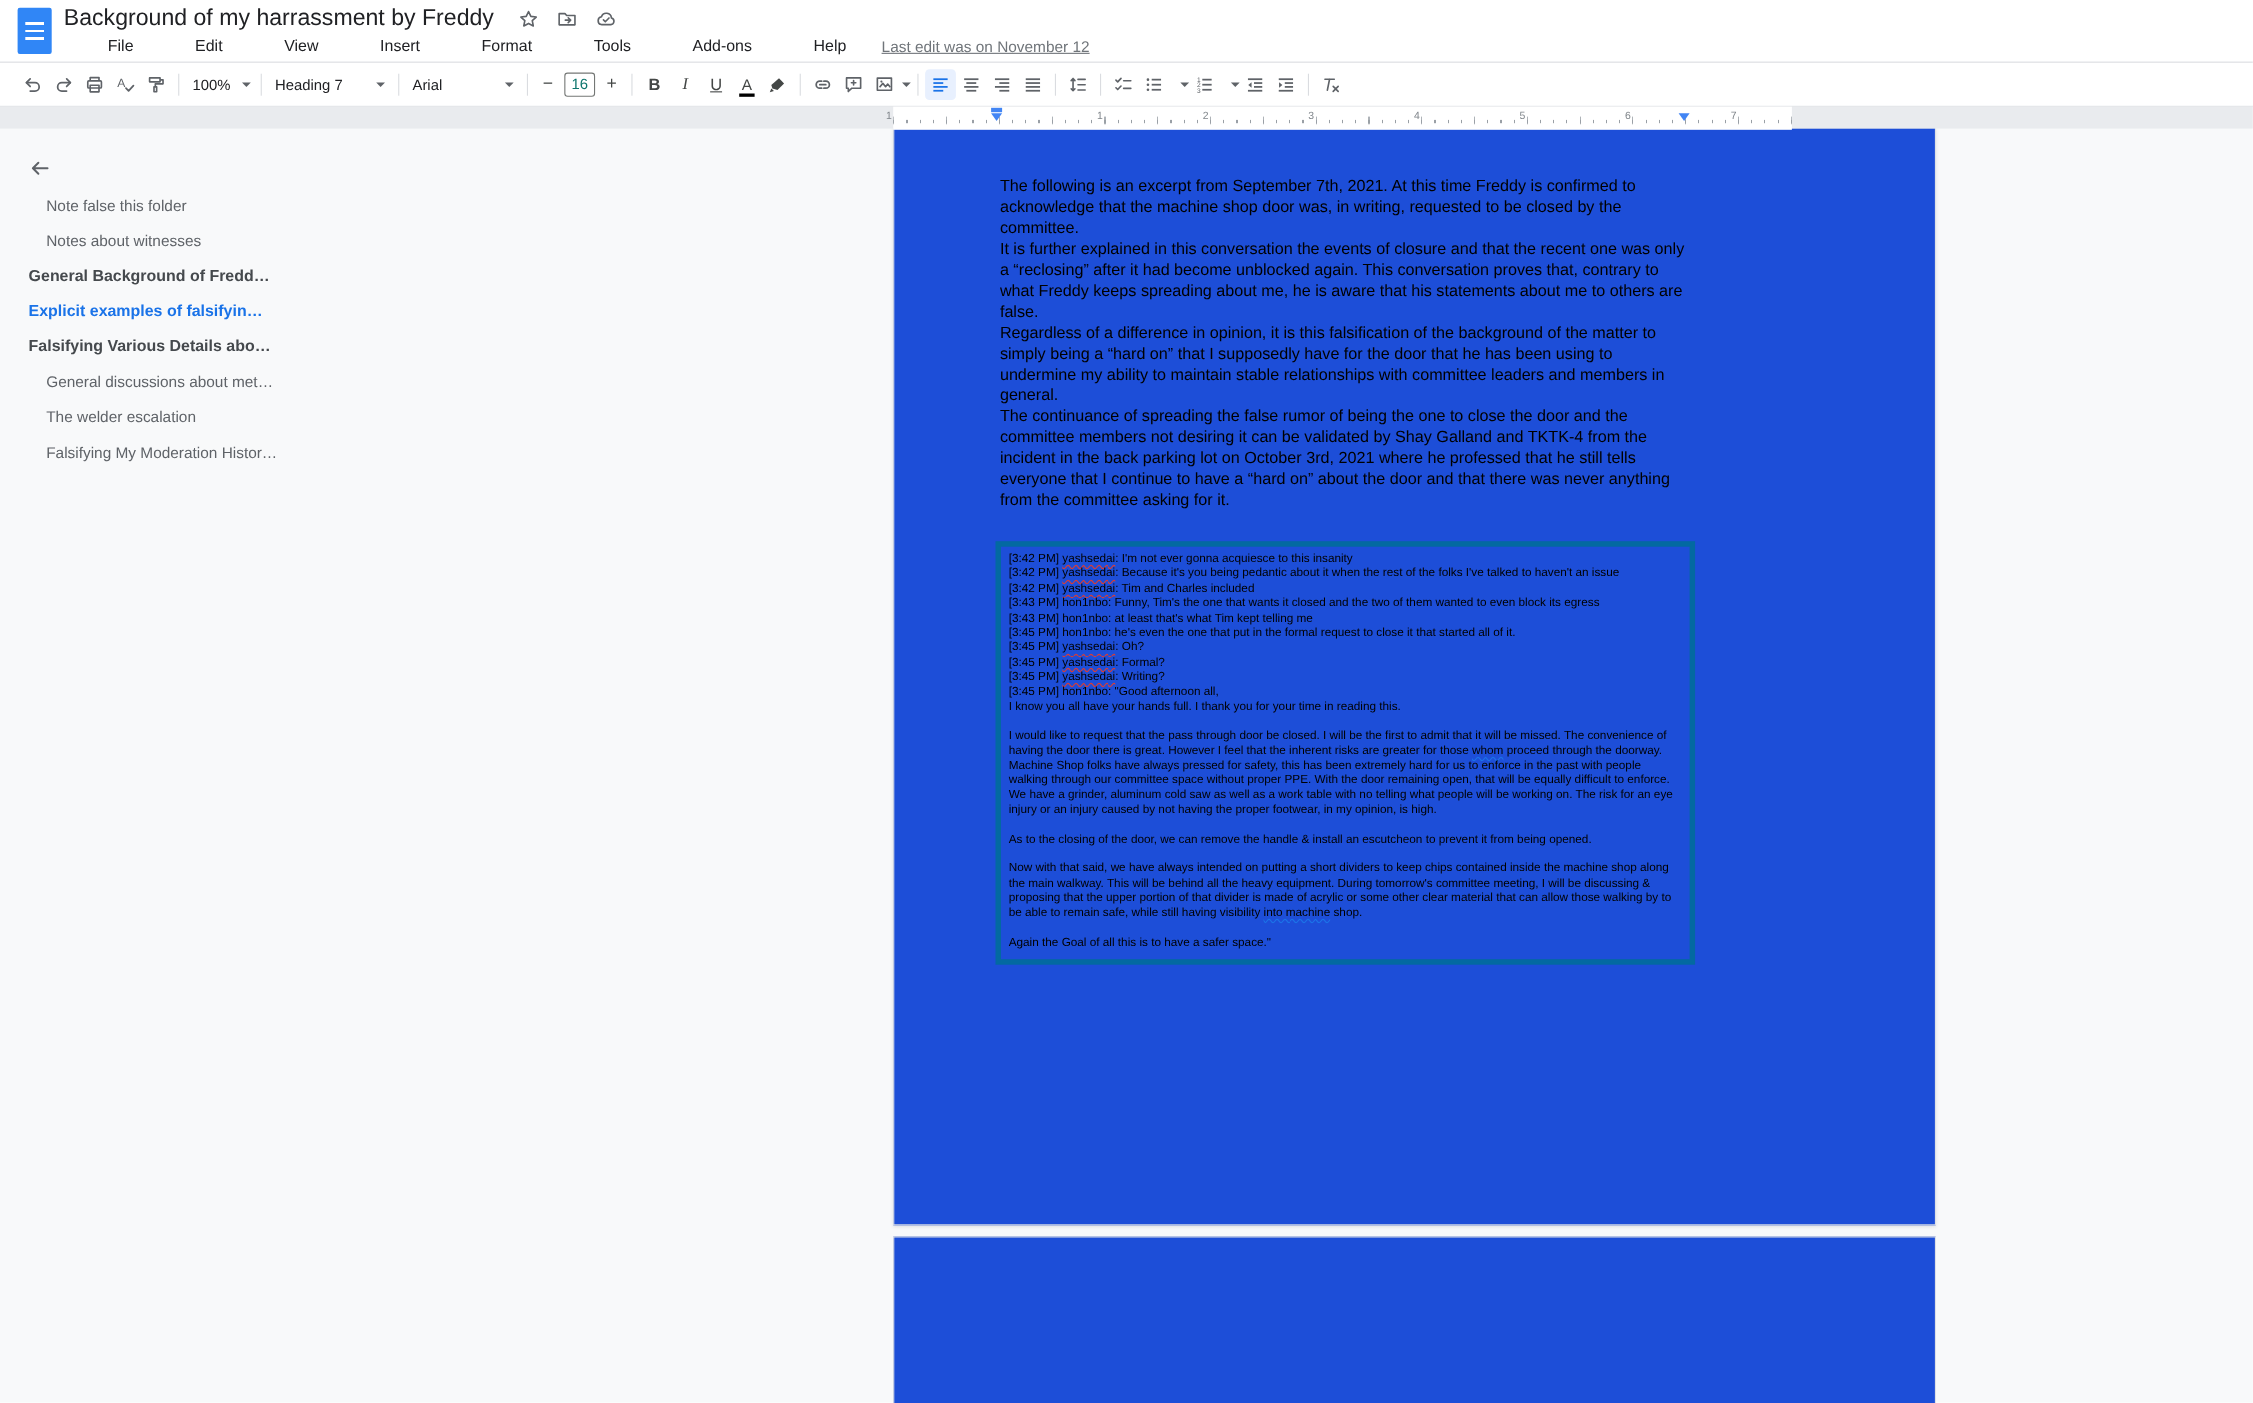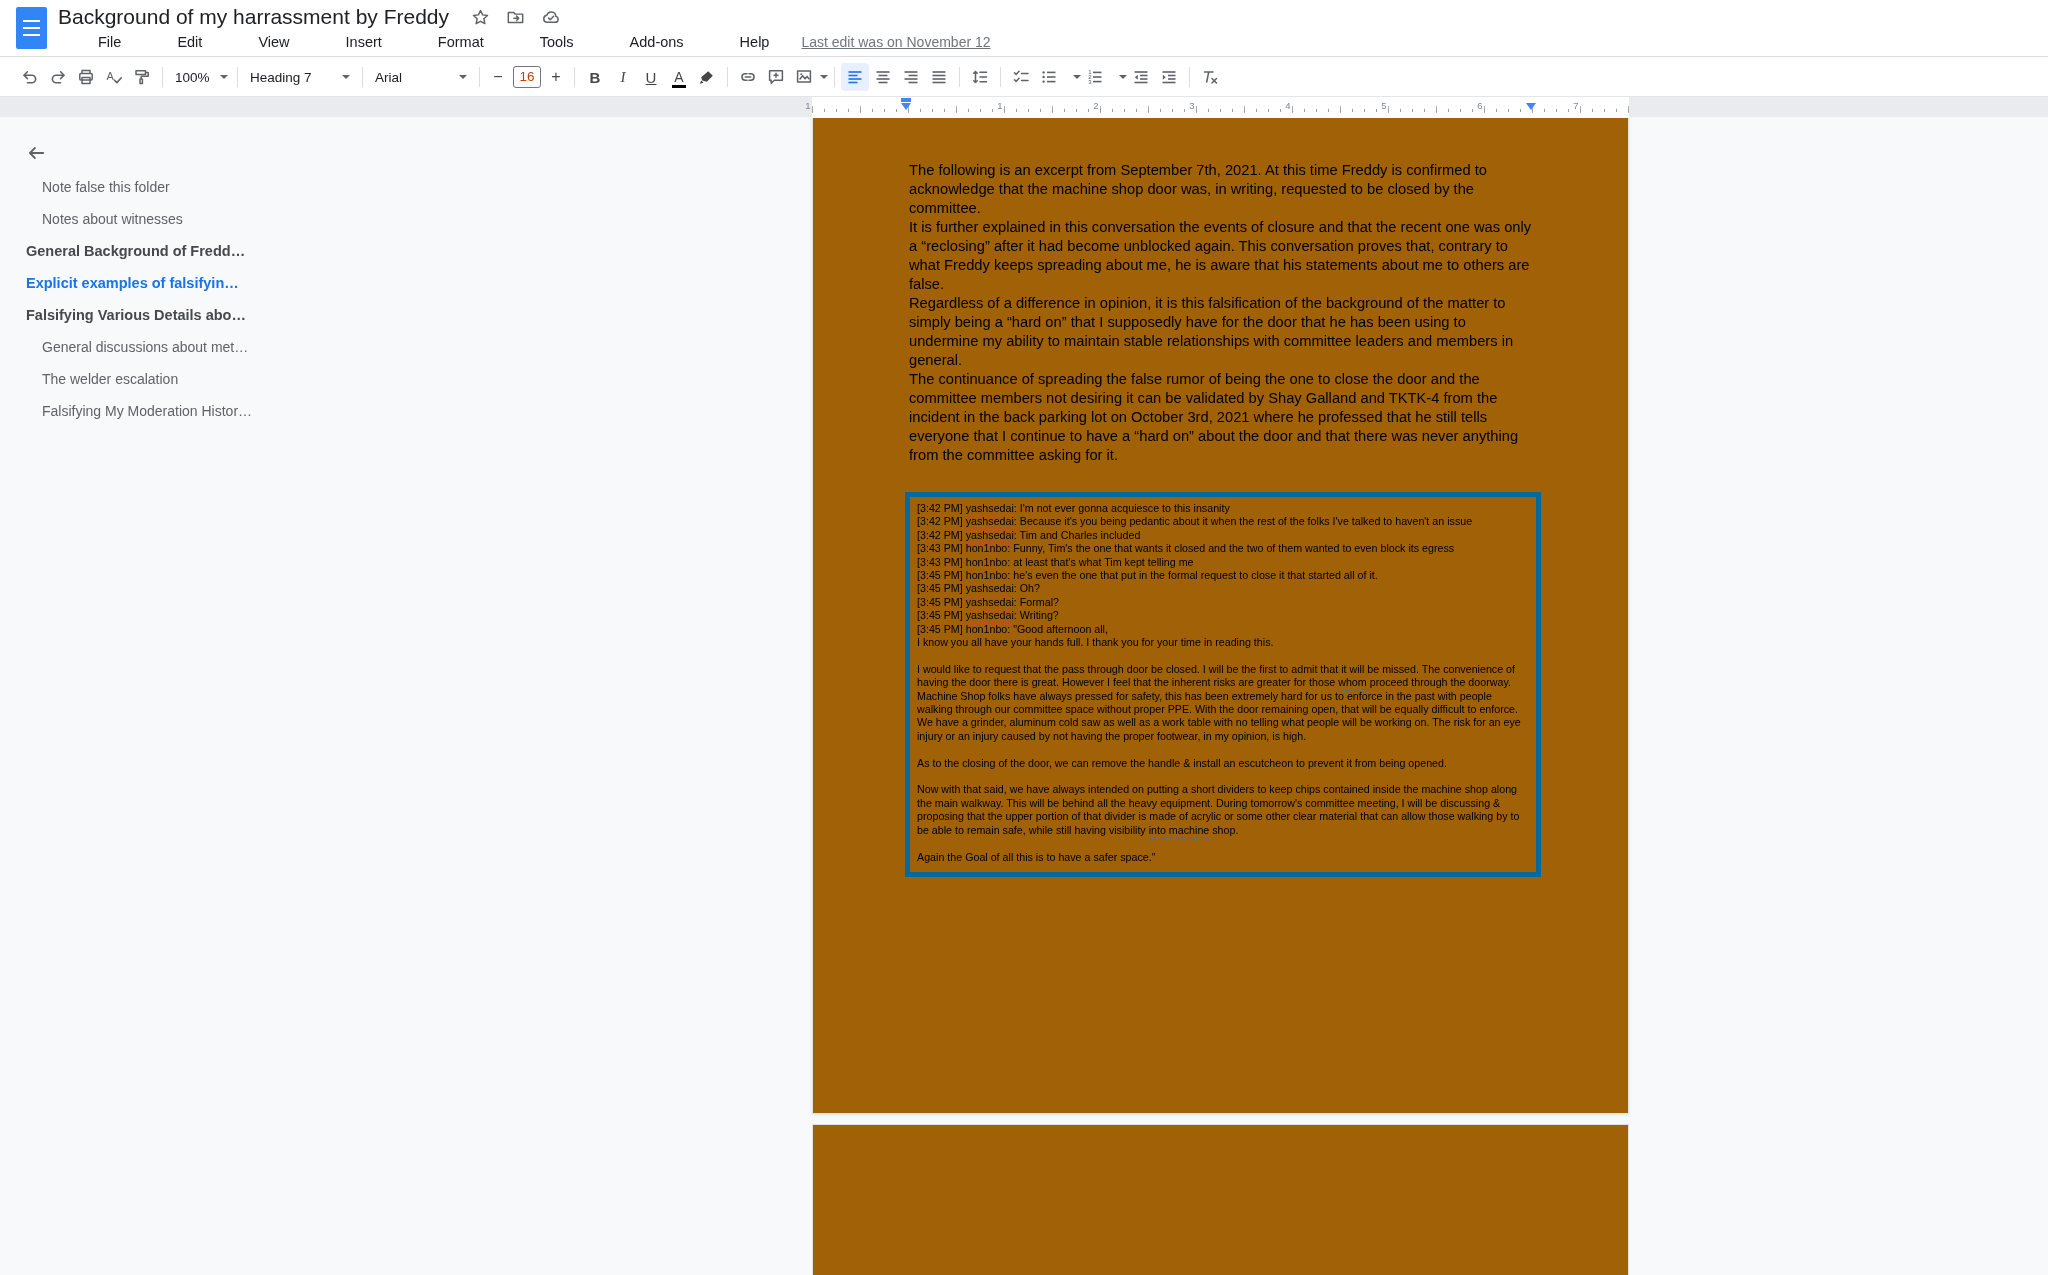--- a/index.html
+++ b/index.html
@@ -33,21 +33,21 @@
   .tsel { display:flex; align-items:center; height:28px; padding:0 6px; border-radius:4px; flex:none; }
   .tsel .lbl { font-size:13.5px; color:#202124; }
   .caret { width:0; height:0; border-left:4px solid transparent; border-right:4px solid transparent;
     border-top:4px solid #5f6368; margin-left:10px; }
   #zoom-sel { width:62px; justify-content:space-between; }
   #style-sel { width:112px; justify-content:space-between; }
   #font-sel { width:104px; justify-content:space-between; }
   .szbtn { width:24px; height:24px; display:flex; align-items:center; justify-content:center;
     font-size:16px; color:#444746; flex:none; }
   .szbox { width:28px; height:22px; border:1px solid #747775; border-radius:3px; text-align:center;
-    font-size:13.5px; line-height:20px; color:#c2410c; margin:0 3px; flex:none; }
+    font-size:13.5px; line-height:20px; color:#0f766e; margin:0 3px; flex:none; }
   .fmt-letter { font-size:15px; color:#444746; }
   .b { font-weight:bold; } .i { font-style:italic; font-family:"Liberation Serif",serif; } .u { text-decoration:underline; }
   .acolor { position:relative; font-size:14px; color:#444746; line-height:1; }
   .acolor::after { content:""; position:absolute; left:-2px; right:-2px; bottom:-4px; height:3.5px; background:#000; }
   .active-btn { background:#e8f0fe; }
   .active-btn svg rect { fill:#1a73e8; }
 
   
   #ruler { position:absolute; left:0; top:96px; width:2048px; height:21px; background:#e9ebee;
     border-top:1px solid #e3e5e8; z-index:4; }
@@ -71,21 +71,21 @@
   #back-btn { position:absolute; left:24px; top:24px; width:24px; height:24px; display:flex;
     align-items:center; justify-content:center; border-radius:50%; }
   #outline-list { position:absolute; left:26px; top:60px; list-style:none; width:430px; }
   #outline-list li { position:relative; line-height:20px; margin-bottom:12px; white-space:nowrap;
     overflow:hidden; }
   .ol-l1 { font-size:14.5px; font-weight:bold; color:#45494d; }
   .ol-l2 { font-size:14px; color:#5f6368; padding-left:16px; }
   .ol-active { color:#1a73e8; }
 
   
-  .page { position:absolute; left:812px; width:817px; background:#a16207;
+  .page { position:absolute; left:812px; width:948px; background:#1d4ed8;
     border:1px solid #dfe1e5; box-shadow:0 1px 3px rgba(60,64,67,.12); }
   #page1 { top:-1px; height:998px; border-top:none; }
   #page2 { top:1007px; height:152px; border-bottom:none; box-shadow:none; }
 
   #body-text { position:absolute; left:96px; top:45px; width:624px; }
   #body-text p { font-size:14.7px; line-height:19px; color:#000; }
 
   
   #excerpt-box { margin-top:27px; margin-left:-4px; width:636px; border:5px solid #0369a1;
     padding:5px 7px 8px 7px; }

